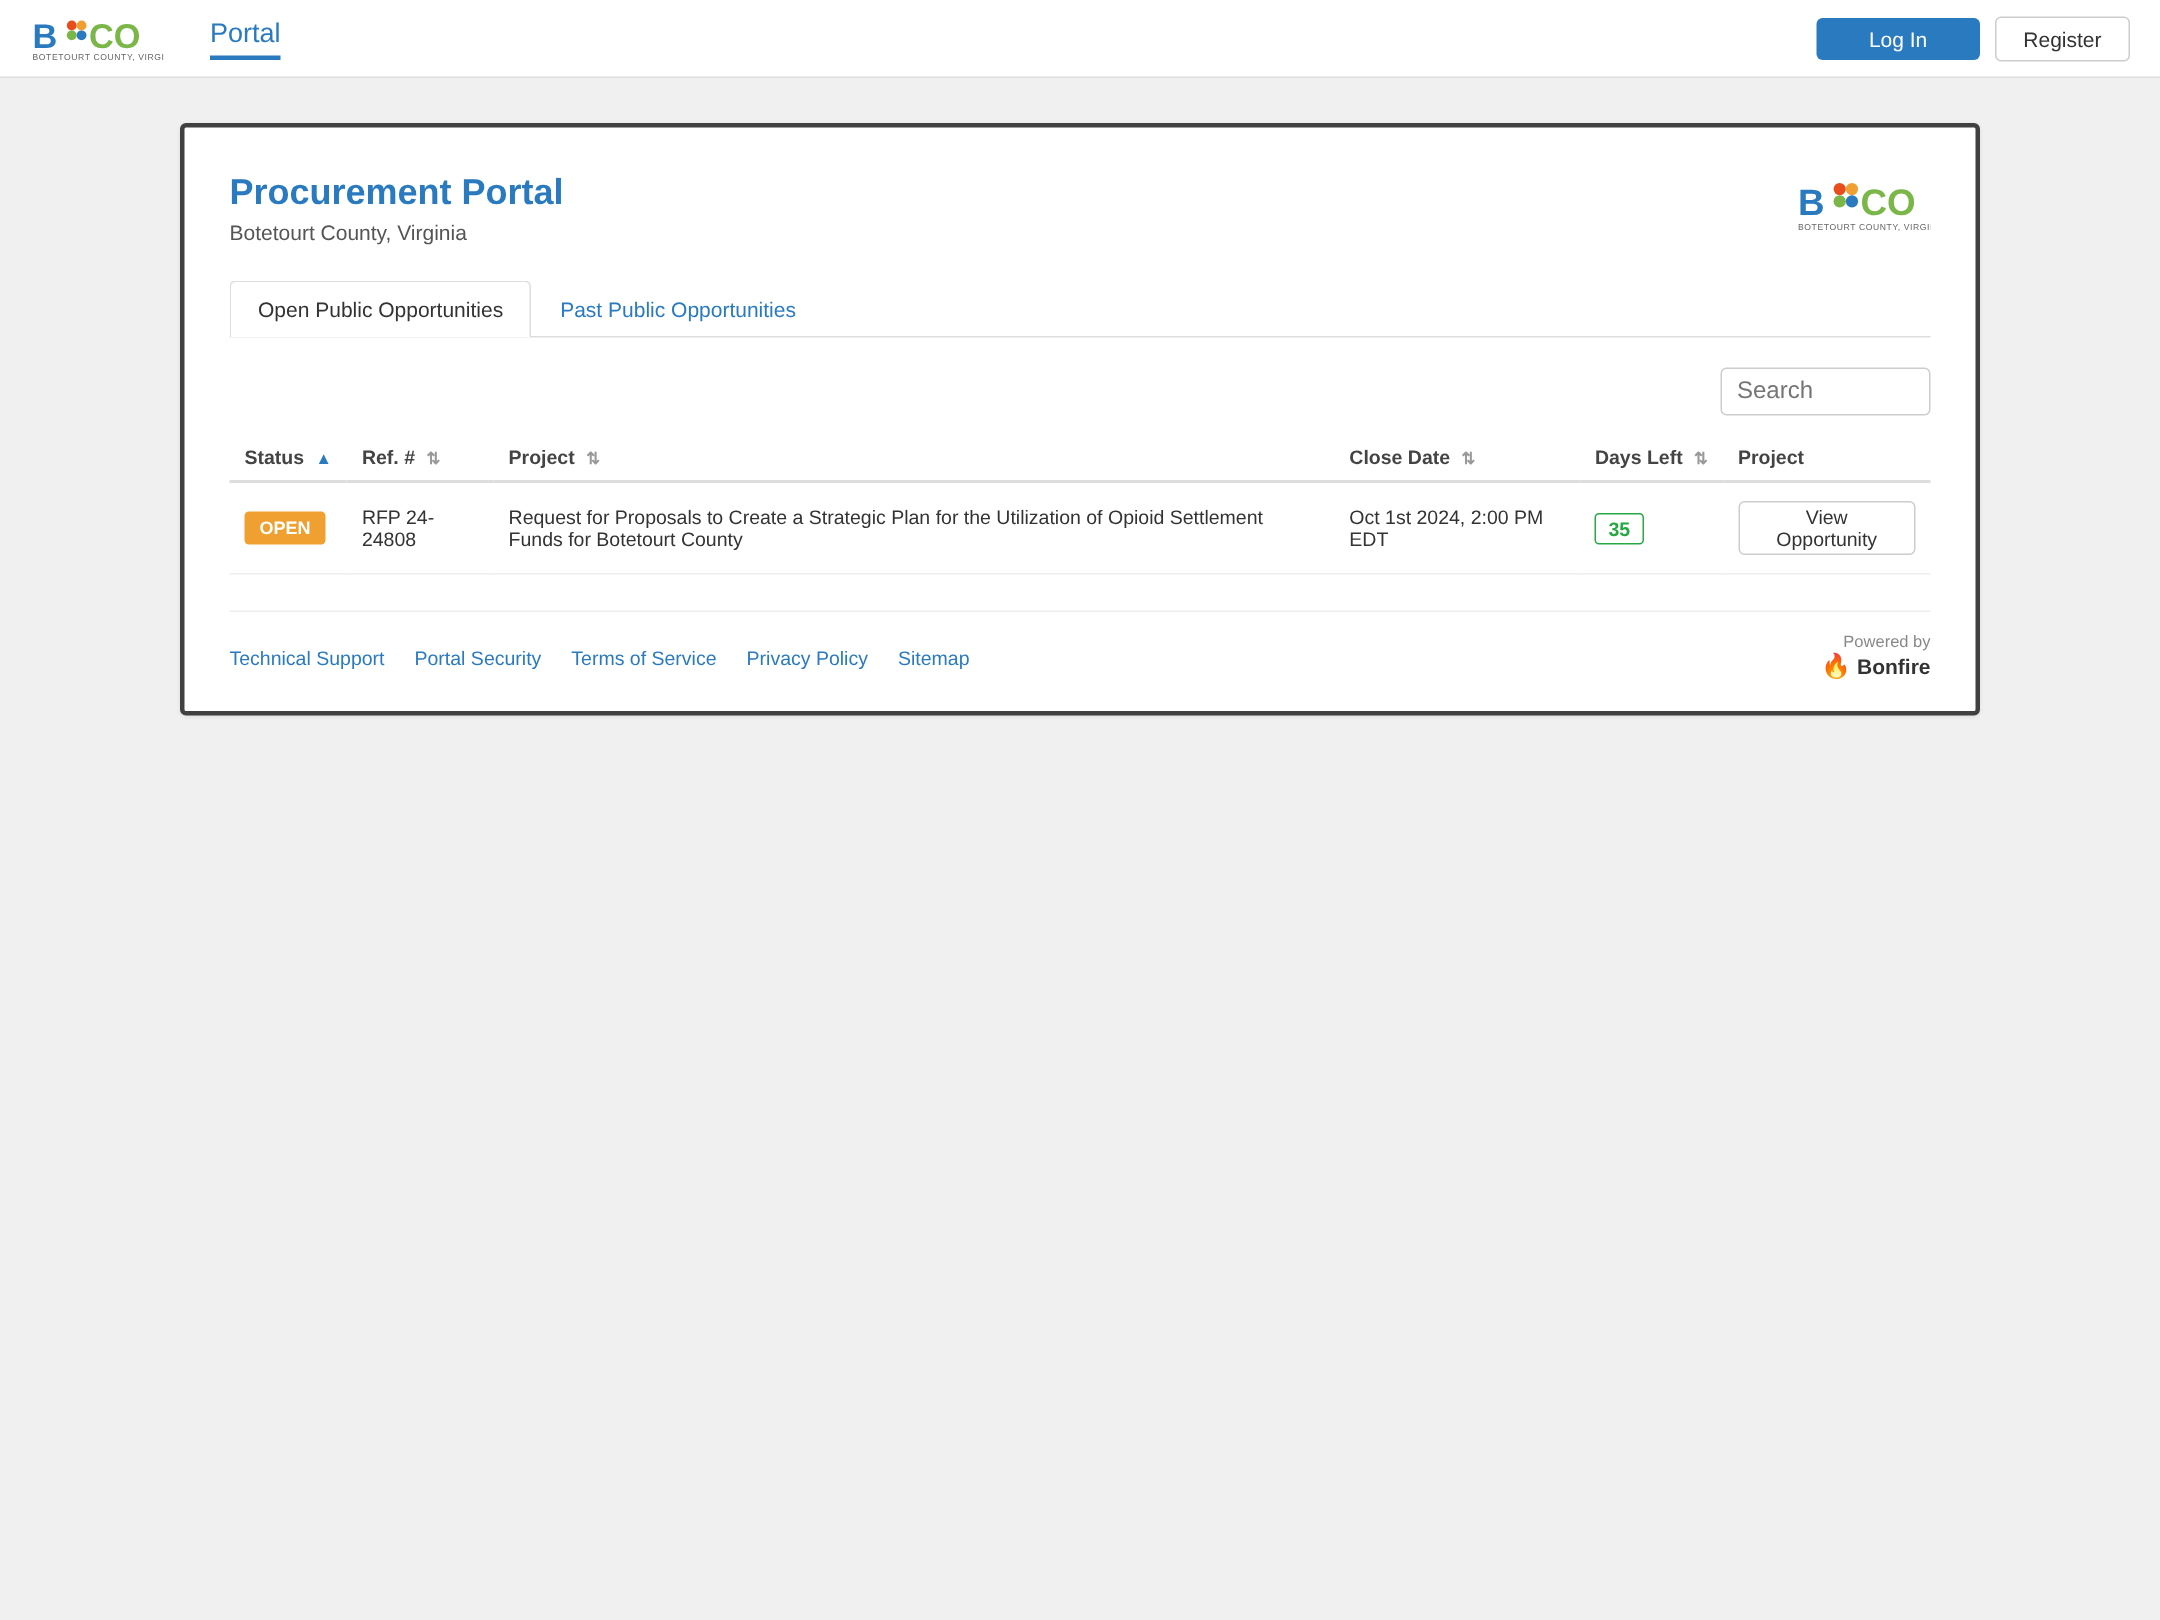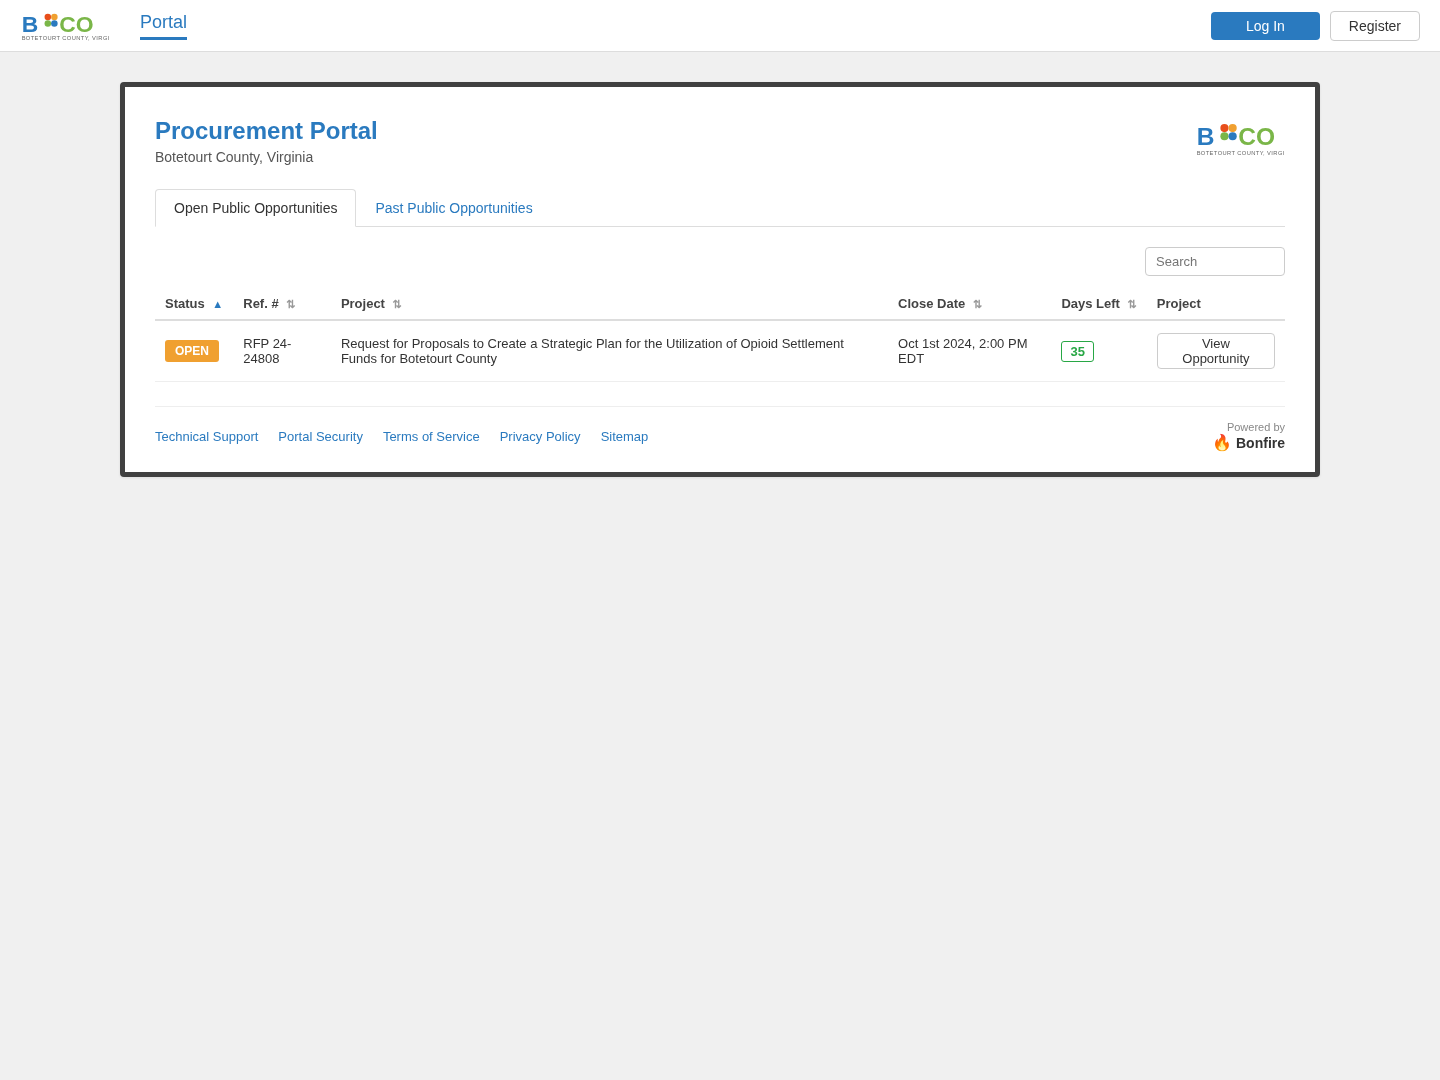--- a/index.html
+++ b/index.html
@@ -65,21 +65,21 @@
       font-size: 14px;
       cursor: pointer;
     }
 
     
     .main-content {
       padding: 30px 120px;
     }
     .portal-card {
       background: #fff;
-      border: 5px solid #404040;
+      border: 3px solid #404040;
       border-radius: 4px;
       padding: 30px 30px 20px 30px;
       box-shadow: 0 1px 3px rgba(0,0,0,0.08);
     }
 
     
     .portal-header {
       display: flex;
       justify-content: space-between;
       align-items: flex-start;
@@ -129,21 +129,21 @@
     
     .table-toolbar {
       display: flex;
       justify-content: flex-end;
       margin-bottom: 12px;
     }
     .search-input {
       border: 1px solid #ccc;
       border-radius: 4px;
       padding: 6px 10px;
-      font-size: 13px;
+      font-size: 16px;
       width: 140px;
       color: #999;
       outline: none;
     }
 
     
     .opportunities-table {
       width: 100%;
       border-collapse: collapse;
     }

